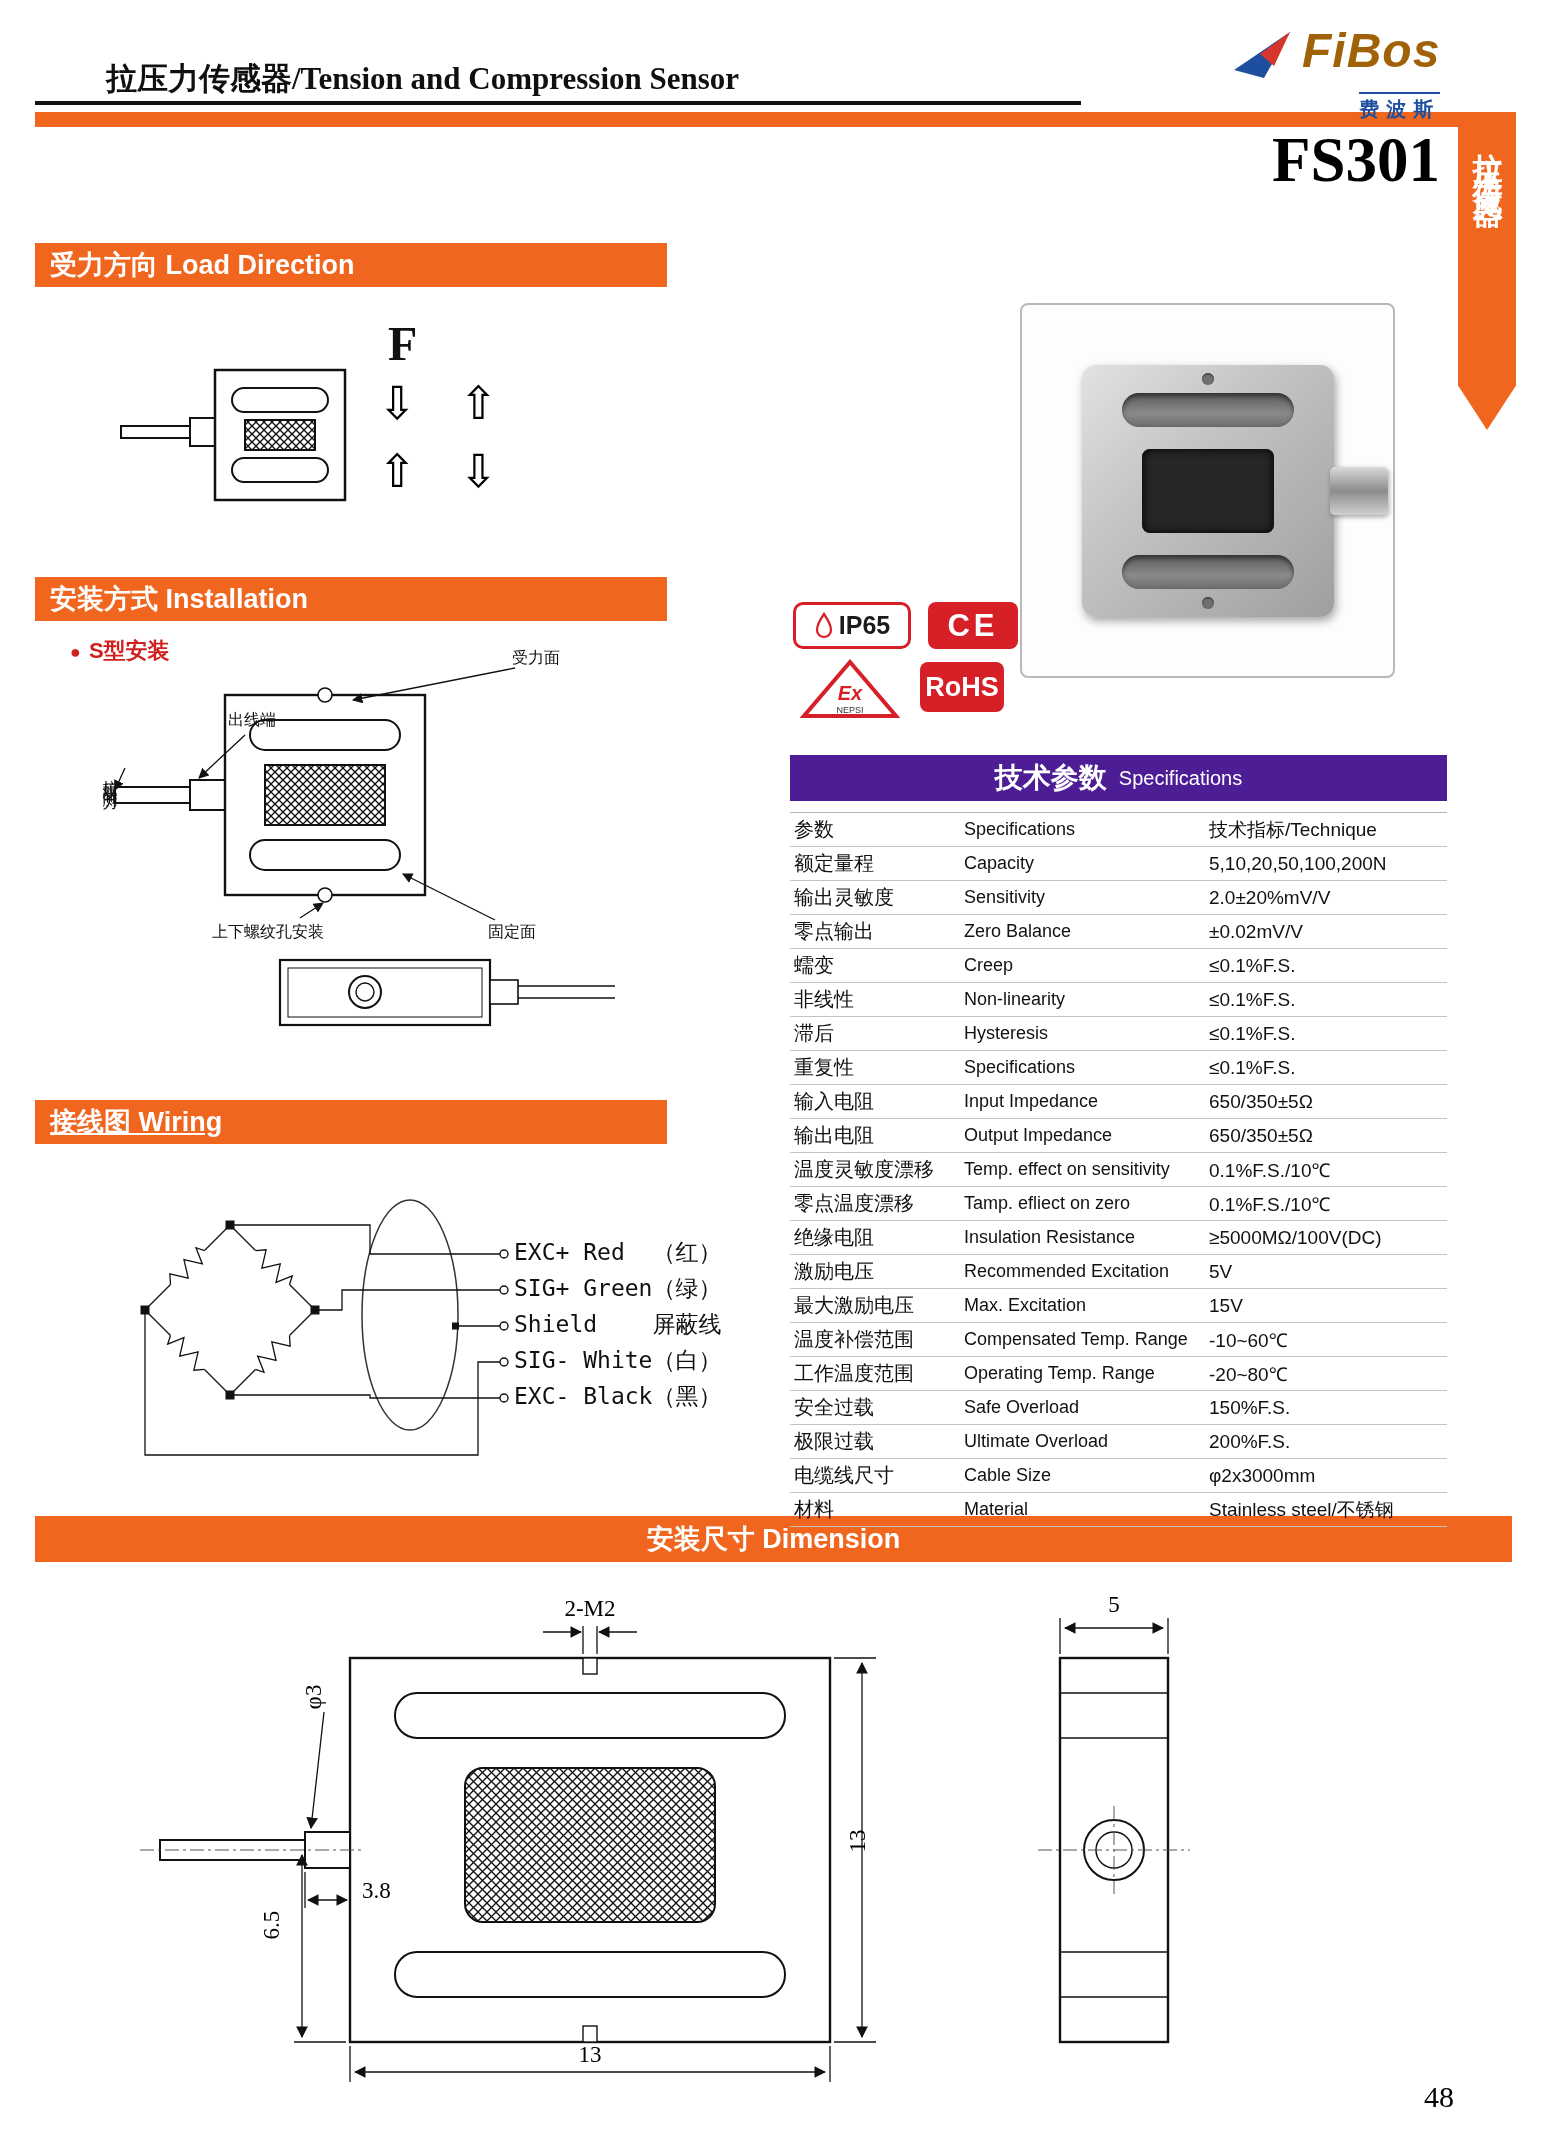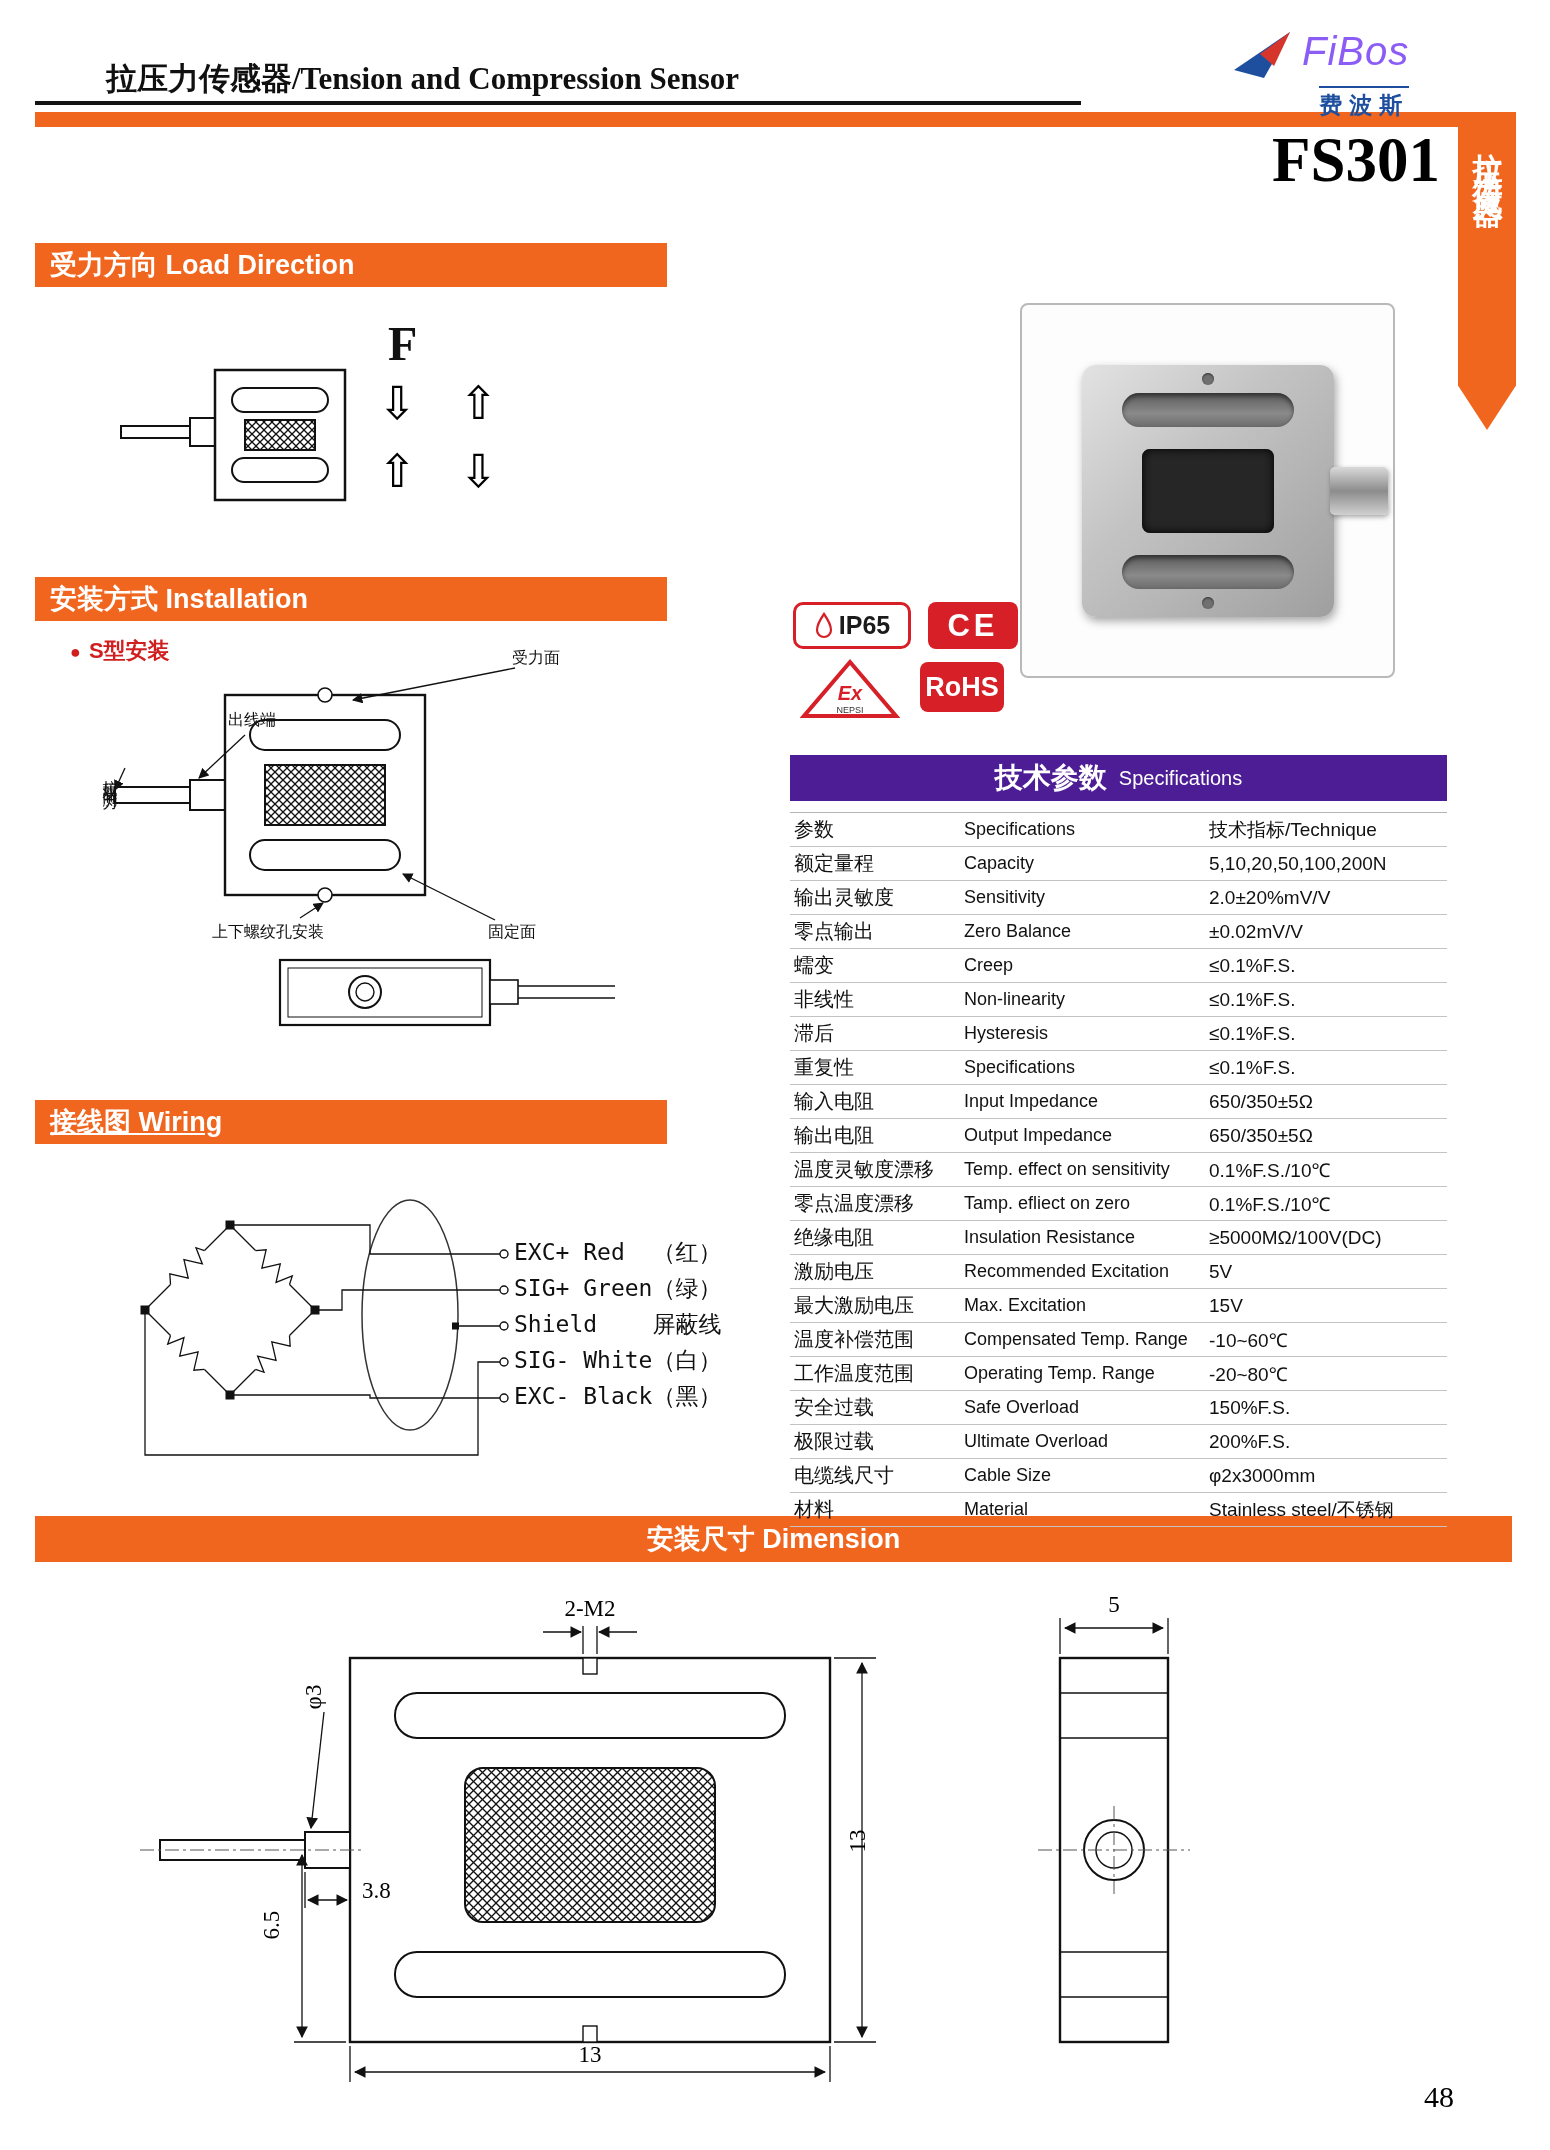--- a/index.html
+++ b/index.html
@@ -10,22 +10,22 @@
   }
   .abs { position:absolute; }
 
   
   .doc-title { left:58px; top:58px; font-family:"Liberation Serif",serif; font-weight:700; font-size:31px; color:#101010;margin-left:48px; }
   .title-rule { left:35px; top:101px; width:1046px; height:4px; background:#141414; }
   .accent-strip { left:35px; top:112px; width:1477px; height:15px; background:#f1661f; }
 
   .logo { left:1232px; top:30px; width:248px; height:84px; display:flex; align-items:flex-start; gap:8px; }
   .logo-text-block { display:flex; flex-direction:column; align-items:flex-end; }
-  .logo-brand { font-style:italic; font-weight:400; font-size:40px; color:#8b5cf6; line-height:42px; letter-spacing:1px; }
-  .logo-cn { font-weight:700; font-size:23px; color:#1e4f9e; letter-spacing:7px; border-top:2px solid #1e4f9e; padding-top:2px; margin-top:14px; }
+  .logo-brand { font-style:italic; font-weight:700; font-size:48px; color:#a16207; line-height:42px; letter-spacing:1px; }
+  .logo-cn { font-weight:700; font-size:20px; color:#1e4f9e; letter-spacing:7px; border-top:2px solid #1e4f9e; padding-top:2px; margin-top:20px; }
 
   .model { left:1140px; top:124px; width:300px; text-align:right; font-family:"Liberation Serif",serif; font-weight:700; font-size:63px; color:#000; }
 
   .ribbon {
     left:1458px; top:112px; width:58px; height:318px; background:#f1661f;
     clip-path:polygon(0 0,100% 0,100% 86%,50% 100%,0 86%);
     color:#fff; writing-mode:vertical-rl; text-orientation:upright;
     font-size:30px; font-weight:700; letter-spacing:9px;
     display:flex; justify-content:flex-start; align-items:center; padding-top:18px;
   }

